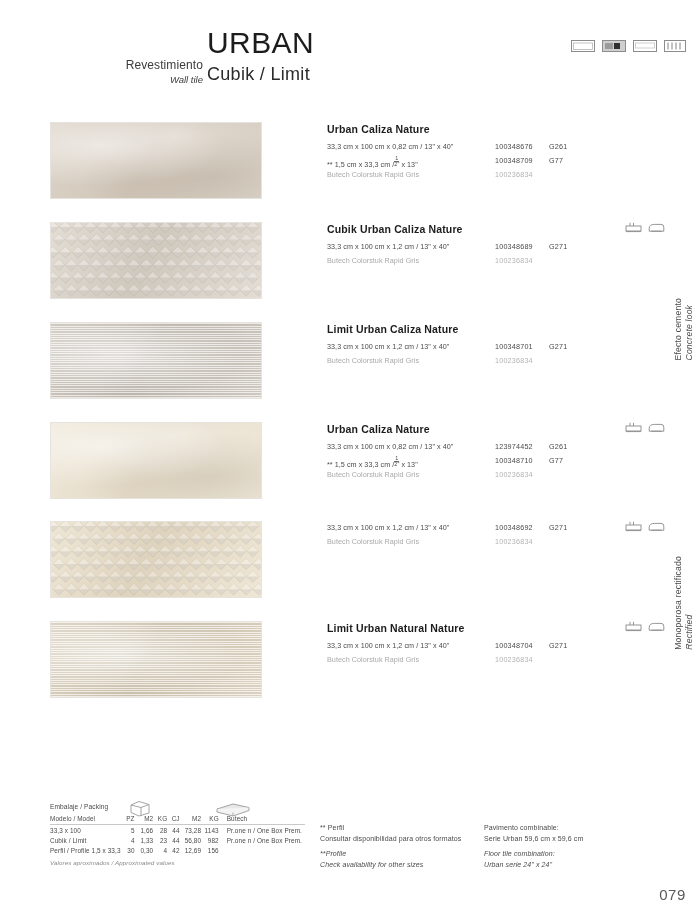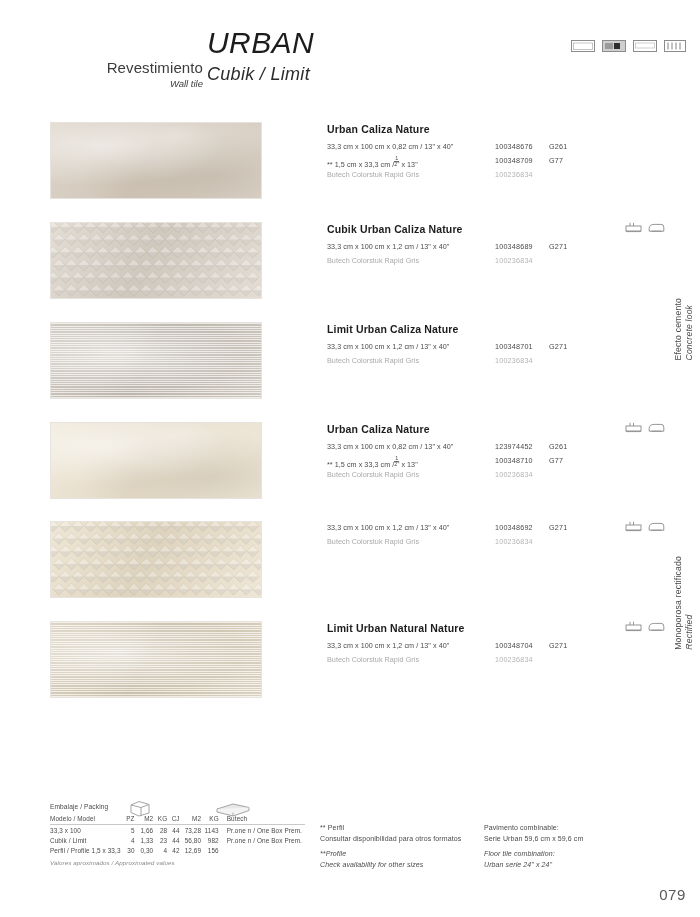--- a/index.html
+++ b/index.html
@@ -23,36 +23,35 @@
     width: 700px; height: 100px;
   }
   .hdr-sub {
     position: absolute;
     right: 497px;
     top: 58px;
     text-align: right;
     line-height: 1.32;
   }
   .hdr-sub .es {
-    font-size: 15px;
+    font-size: 12px;
     color: #3b3b3b;
     letter-spacing: .1px;
     display: block;
   }
   .hdr-sub .en {
     font-size: 9.5px;
     color: #3b3b3b;
     font-style: italic;
     display: block;
   }
   .hdr-title {
     position: absolute;
     left: 207px;
     top: 28px;
-    font-style: italic;
   }
   .hdr-title .main {
     font-size: 30px;
     font-weight: 400;
     letter-spacing: .4px;
     line-height: 1;
     color: #1c1c1c;
     display: block;
   }
   .hdr-title .sub {

